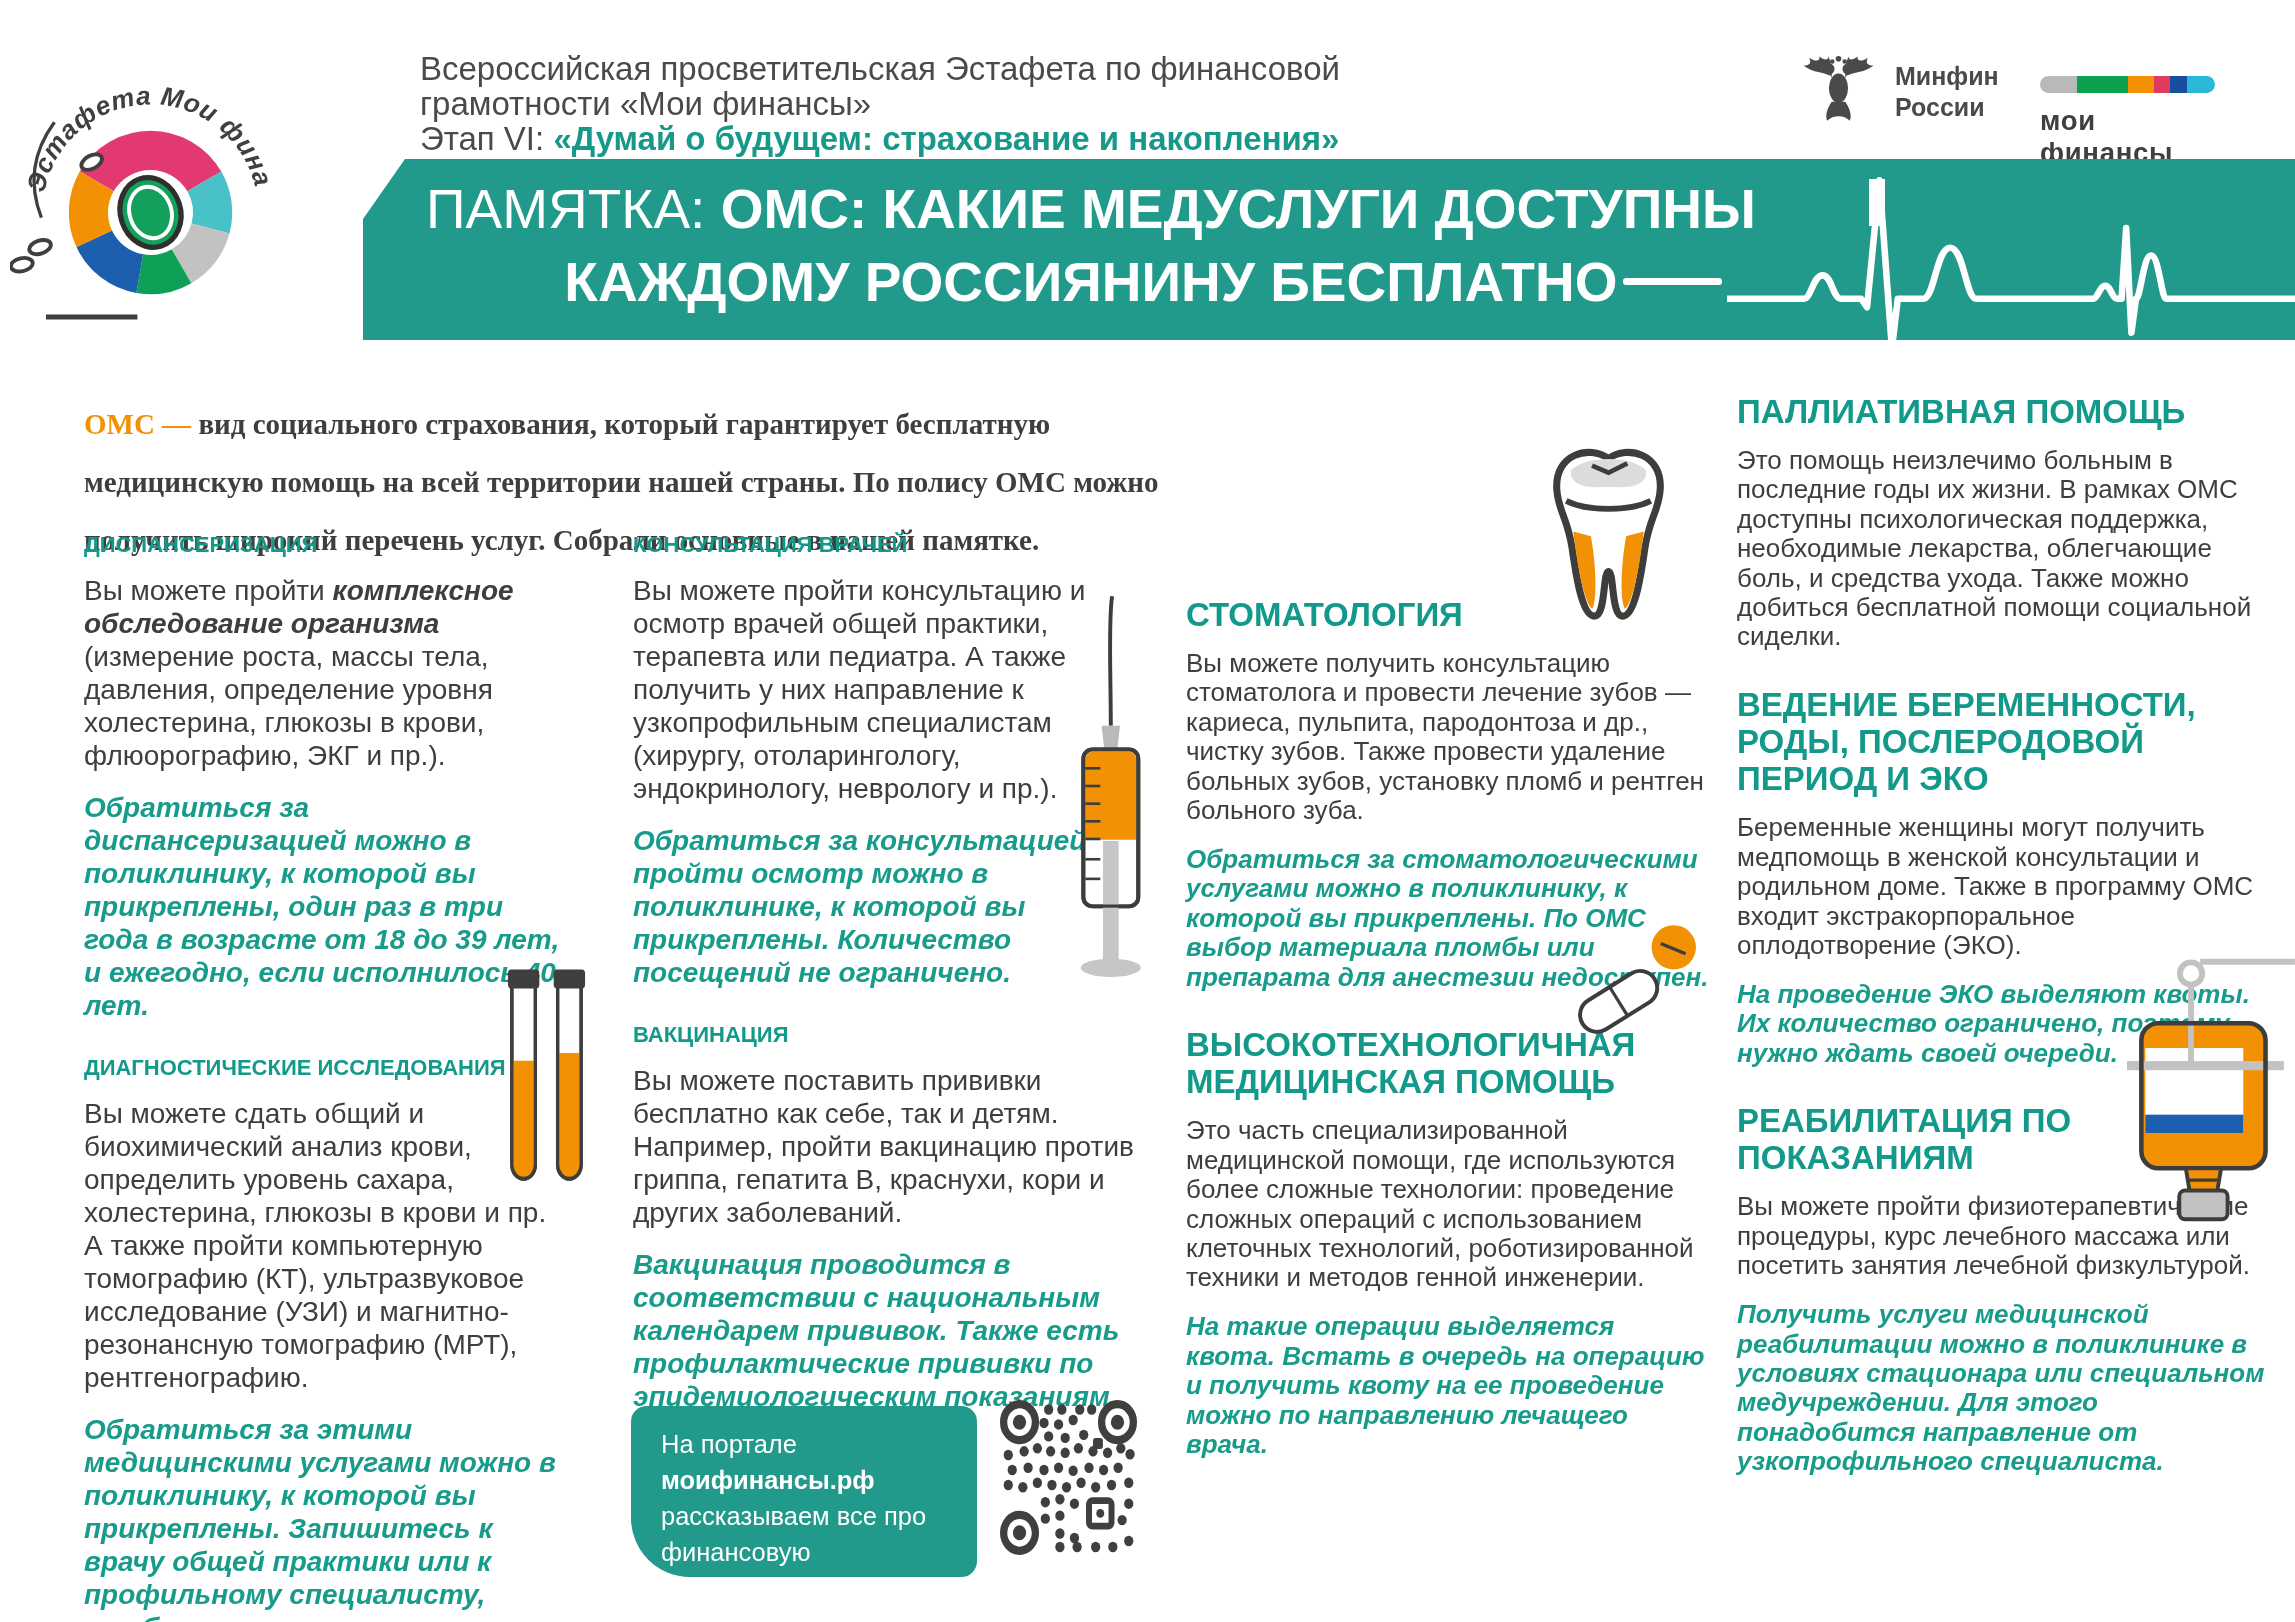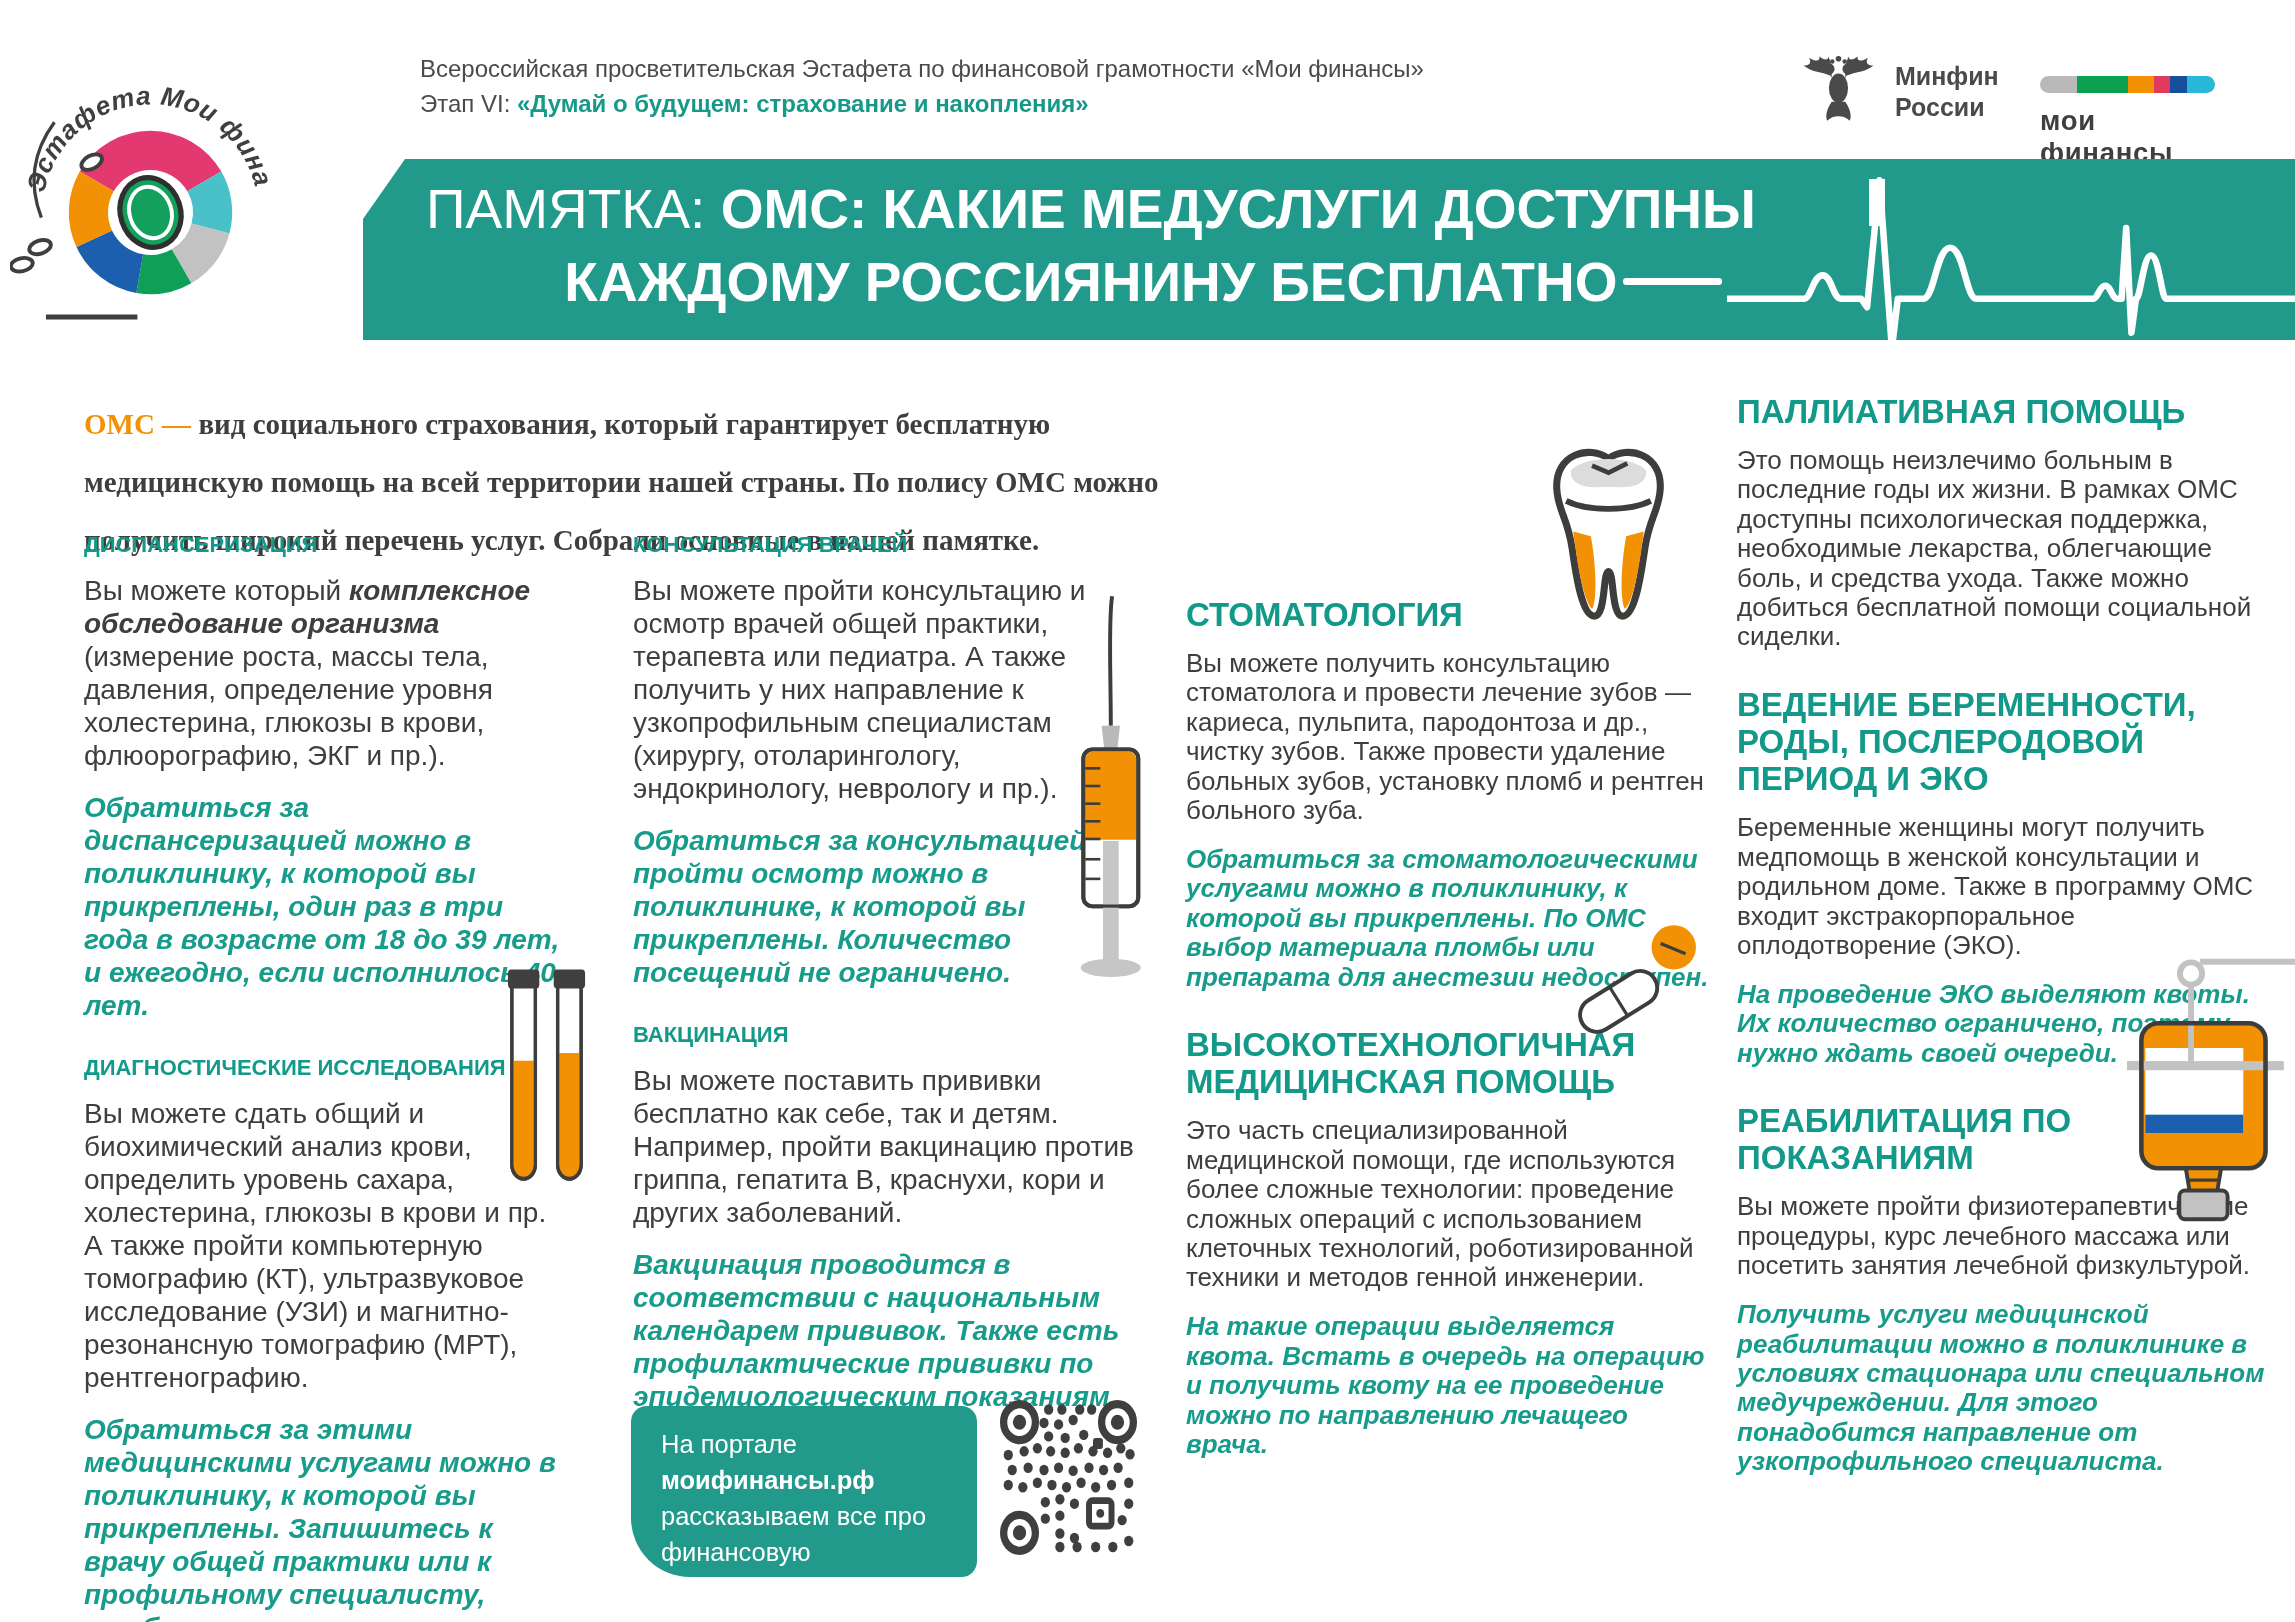--- a/index.html
+++ b/index.html
@@ -1,20 +1,20 @@
 <!DOCTYPE html>
 <html style="font-size:10.5px"><head>
 <meta charset="utf-8">
 <style>
   html,body{margin:0;padding:0;background:#fff;}
   .page{position:relative;width:2295px;height:1622px;background:#fff;overflow:hidden;
         font-family:"Liberation Sans",sans-serif;color:#3E3E3D;}
 
   
-  .program{position:absolute;left:420px;top:51px;width:1047px;font-size:24px;line-height:35px;color:#4A4A49;}
+  .program{position:absolute;left:420px;top:51px;width:1047px;font-size:33px;line-height:35px;color:#4A4A49;}
   .program .hl{color:#17998A;font-weight:800;}
   .minfin{position:absolute;left:1799px;top:52px;display:flex;align-items:center;gap:17px;}
   .minfin .txt{font-size:25px;line-height:31px;color:#4A4A49;font-weight:600;}
   .mflogo{position:absolute;left:2040px;top:76px;width:175px;}
   .mfbar{display:flex;height:17px;border-radius:8.5px;overflow:hidden;}
   .mfbar span{height:17px;}
   .mftxt{margin-top:11.8px;font-size:27.5px;font-weight:800;color:#3F3F3E;letter-spacing:0.7px;}
 
   
   .banner{position:absolute;left:363px;top:159px;right:0;height:181px;background:#21998B;
@@ -137,21 +137,21 @@
     <svg class="ecg" width="568" height="163" viewBox="0 0 868 249">
       <path d="M0,186 H118 C128,186 132,150 146,150 C160,150 162,186 174,186 H205 L214,199 L233,5 L252,262 L261,186 H300 C317,186 320,108 341,108 C362,108 365,186 381,186 H560 C566,186 570,166 578,166 C586,166 589,186 596,186 L603,186 L610,78 L618,238 L625,186 C632,186 636,120 648,120 C660,120 664,186 671,186 H868" fill="none" stroke="#fff" stroke-width="10" stroke-linejoin="round" stroke-linecap="round"></path>
     </svg>
   </div>
 
   <p class="intro"><span class="oms">ОМС —</span><span> вид социального страхования, который гарантирует бесплатную медицинскую помощь на всей территории нашей страны. По полису ОМС можно получить широкий перечень услуг. Собрали основные в нашей памятке.</span></p>
 
   <div class="col col1">
     <section>
       <h2>ДИСПАНСЕРИЗАЦИЯ</h2>
-      <p class="body"><span>Вы можете который </span><span class="bi">комплексное обследование организма</span><span> (измерение роста, массы тела, давления, определение уровня холестерина, глюкозы в крови, флюорографию, ЭКГ и пр.).</span></p>
+      <p class="body"><span>Вы можете пройти </span><span class="bi">комплексное обследование организма</span><span> (измерение роста, массы тела, давления, определение уровня холестерина, глюкозы в крови, флюорографию, ЭКГ и пр.).</span></p>
       <p class="note">Обратиться за диспансеризацией можно в поликлинику, к которой вы прикреплены, один раз в три года в возрасте от 18 до 39 лет, и ежегодно, если исполнилось 40 лет.</p>
     </section>
     <section>
       <h2>ДИАГНОСТИЧЕСКИЕ ИССЛЕДОВАНИЯ</h2>
       <p class="body">Вы можете сдать общий и биохимический анализ крови, определить уровень сахара, холестерина, глюкозы в крови и пр. А также пройти компьютерную томографию (КТ), ультразвуковое исследование (УЗИ) и магнитно-резонансную томографию (МРТ), рентгенографию.</p>
       <p class="note">Обратиться за этими медицинскими услугами можно в поликлинику, к которой вы прикреплены. Запишитесь к врачу общей практики или к профильному специалисту, чтобы получить направление.</p>
     </section>
   </div>
 
   <div class="col col2">

